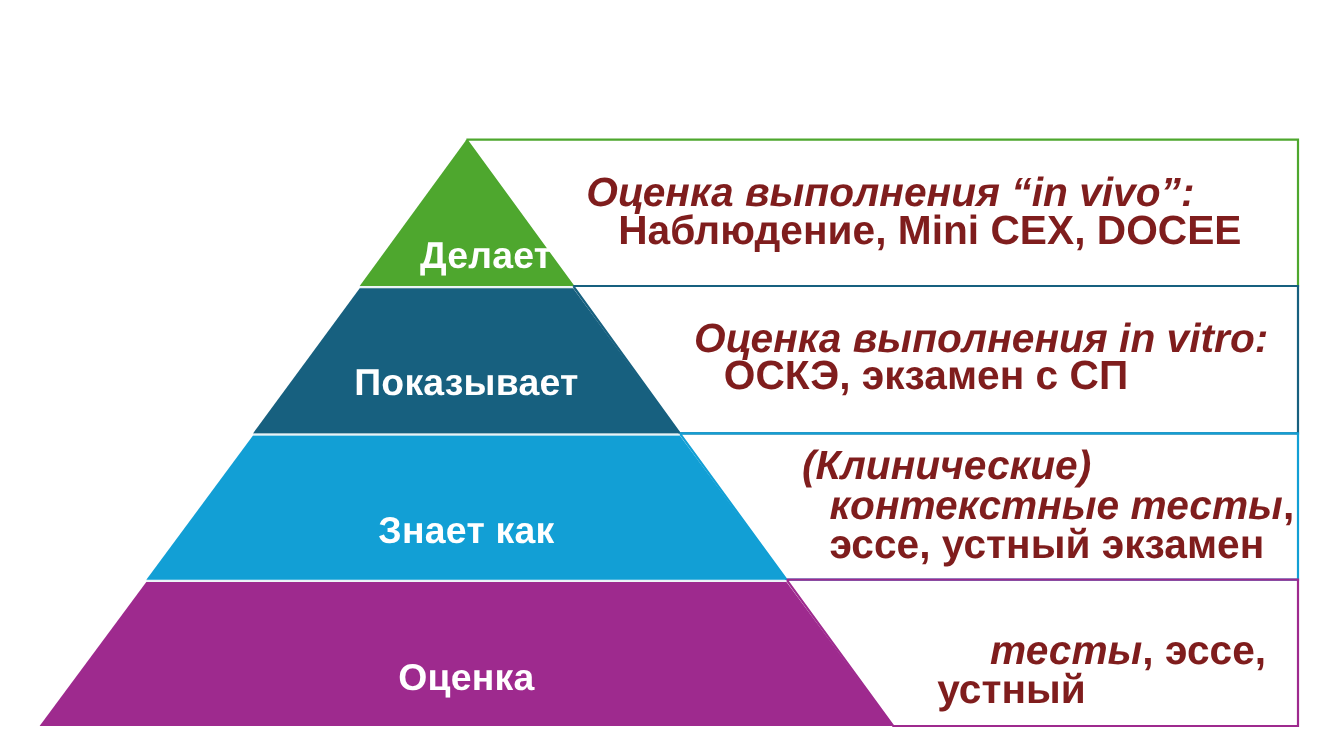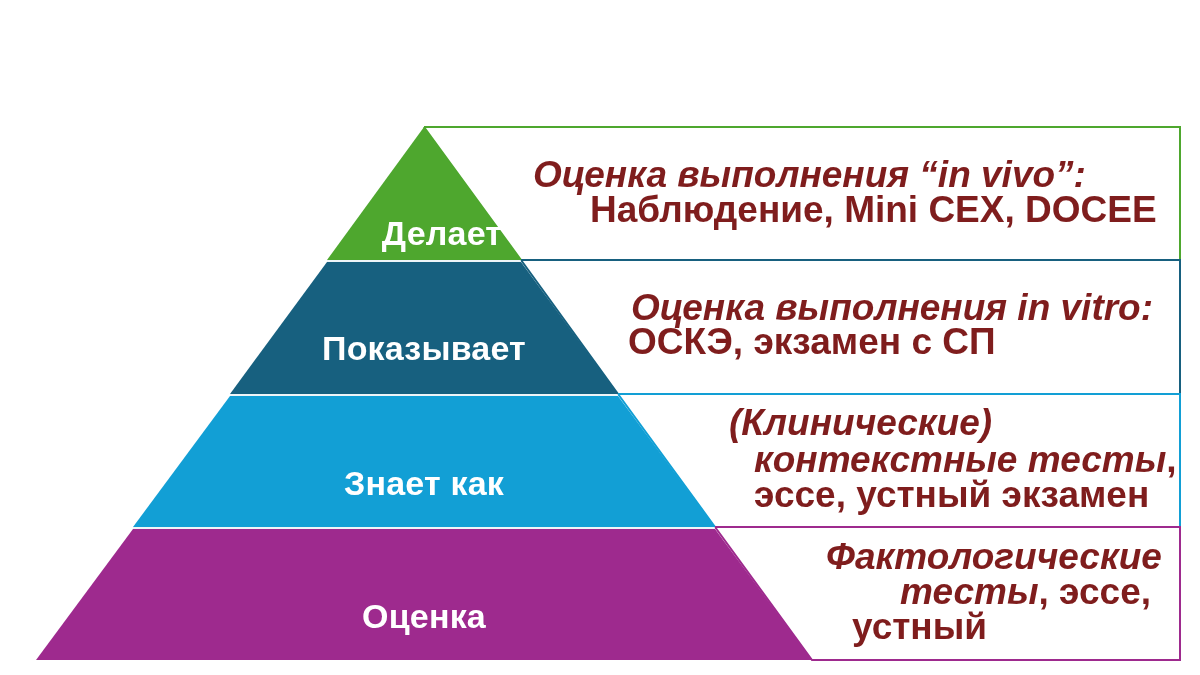--- a/index.html
+++ b/index.html
@@ -64,30 +64,29 @@
     <line x1="230" y1="395" x2="618" y2="395" stroke="#e8f2f6" stroke-width="1.5"></line>
     <line x1="133" y1="528" x2="715" y2="528" stroke="#e8f2f6" stroke-width="1.5"></line>
   </svg>
 
   <div class="tier-label" style="left:442px; top:216px;">Делает</div>
   <div class="tier-label" style="left:424px; top:331px;">Показывает</div>
   <div class="tier-label" style="left:424px; top:466px;">Знает как</div>
   <div class="tier-label" style="left:424px; top:599px;">Оценка</div>
 
   <div class="desc-line it" style="left:533px; top:159px;">Оценка выполнения “in vivo”:</div>
-  <div class="desc-line" style="left:562px; top:194px;margin-left:28px;">Наблюдение, Mini CEX, DOCEE</div>
+  <div class="desc-line" style="left:562px; top:194px;">Наблюдение, Mini CEX, DOCEE</div>
 
   <div class="desc-line it" style="left:631px; top:292px;font-style:italic;">Оценка выполнения in vitro:</div>
-  <div class="desc-line" style="left:628px; top:326px;text-align:center;">ОСКЭ, экзамен с СП</div>
+  <div class="desc-line" style="left:658px; top:326px;text-align:center;">ОСКЭ, экзамен с СП</div>
 
   <div class="desc-line it" style="left:729px; top:407px;">(Клинические)</div>
   <div class="desc-line" style="left:754px; top:444px;">
     <span class="it">контекстные тесты</span><span>,</span>
   </div>
   <div class="desc-line" style="left:754px; top:479px;">эссе, устный экзамен</div>
 
-  <div class="desc-line it" style="left:826px; top:541px;">Фактологические</div>
   <div class="desc-line" style="left:852px; top:576px;margin-left:48px;">
     <span class="it">тесты</span><span>, эссе,</span>
   </div>
   <div class="desc-line" style="left:852px; top:611px;">устный</div>
 
 </div>
 
 </body></html>

